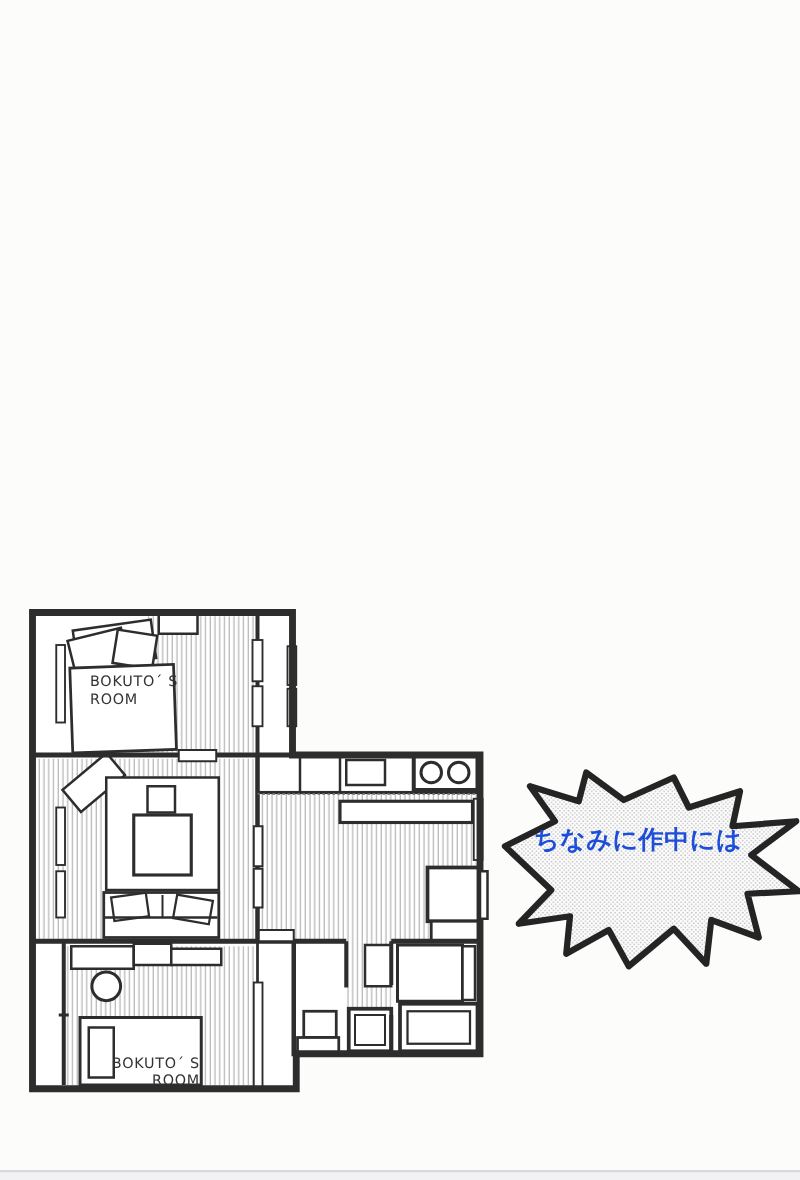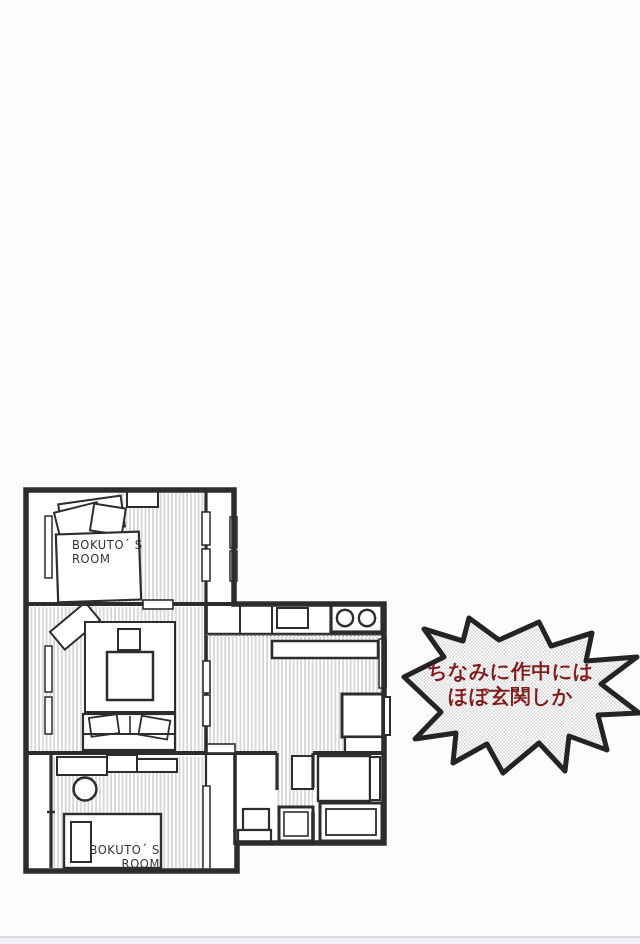--- a/index.html
+++ b/index.html
@@ -19,21 +19,21 @@
   .room-label{
     position:absolute;
     font-size:11.5px;line-height:14px;letter-spacing:0.6px;
     color:#333;font-weight:500;
   }
   .room-label.bokuto{left:72px;top:538px;width:74px;text-align:left;}
   .room-label.akaashi{left:86px;top:843px;width:74px;text-align:right;}
   .bubble-text{
     position:absolute;left:427px;top:659px;
     font-size:20px;line-height:24.5px;letter-spacing:0.5px;
-    font-weight:bold;color:#7f1d1d;white-space:nowrap;text-align:center;
+    font-weight:bold;color:#1d4ed8;white-space:nowrap;
   }
   .scan-edge{
     position:absolute;left:0;top:936px;width:640px;height:2px;
     background:#d9d9dd;
   }
   .scan-foot{
     position:absolute;left:0;top:938px;width:640px;height:6px;
     background:#f2f2f4;
   }
 </style>
@@ -164,18 +164,17 @@
     <div>BOKUTO´ S</div>
     <div>ROOM</div>
   </div>
   <div class="room-label akaashi">
     <div>BOKUTO´ S</div>
     <div>ROOM</div>
   </div>
 
   <div class="bubble-text">
     <div>ちなみに作中には</div>
-    <div>ほぼ玄関しか</div>
   </div>
 
   <div class="scan-edge"></div>
   <div class="scan-foot"></div>
 </div>
 
 </body></html>

